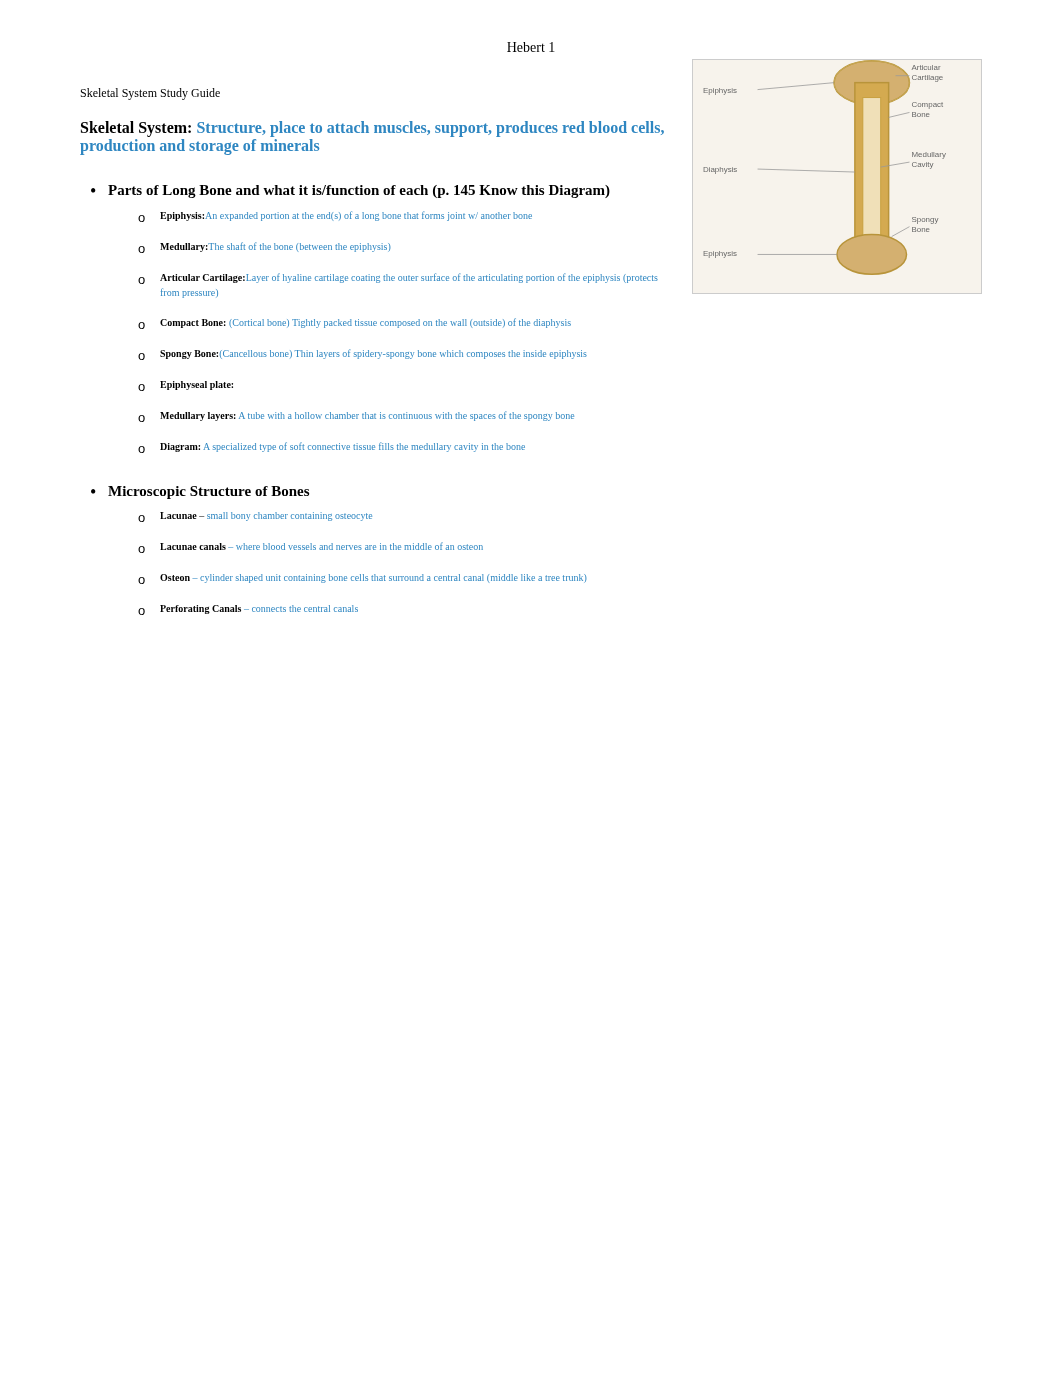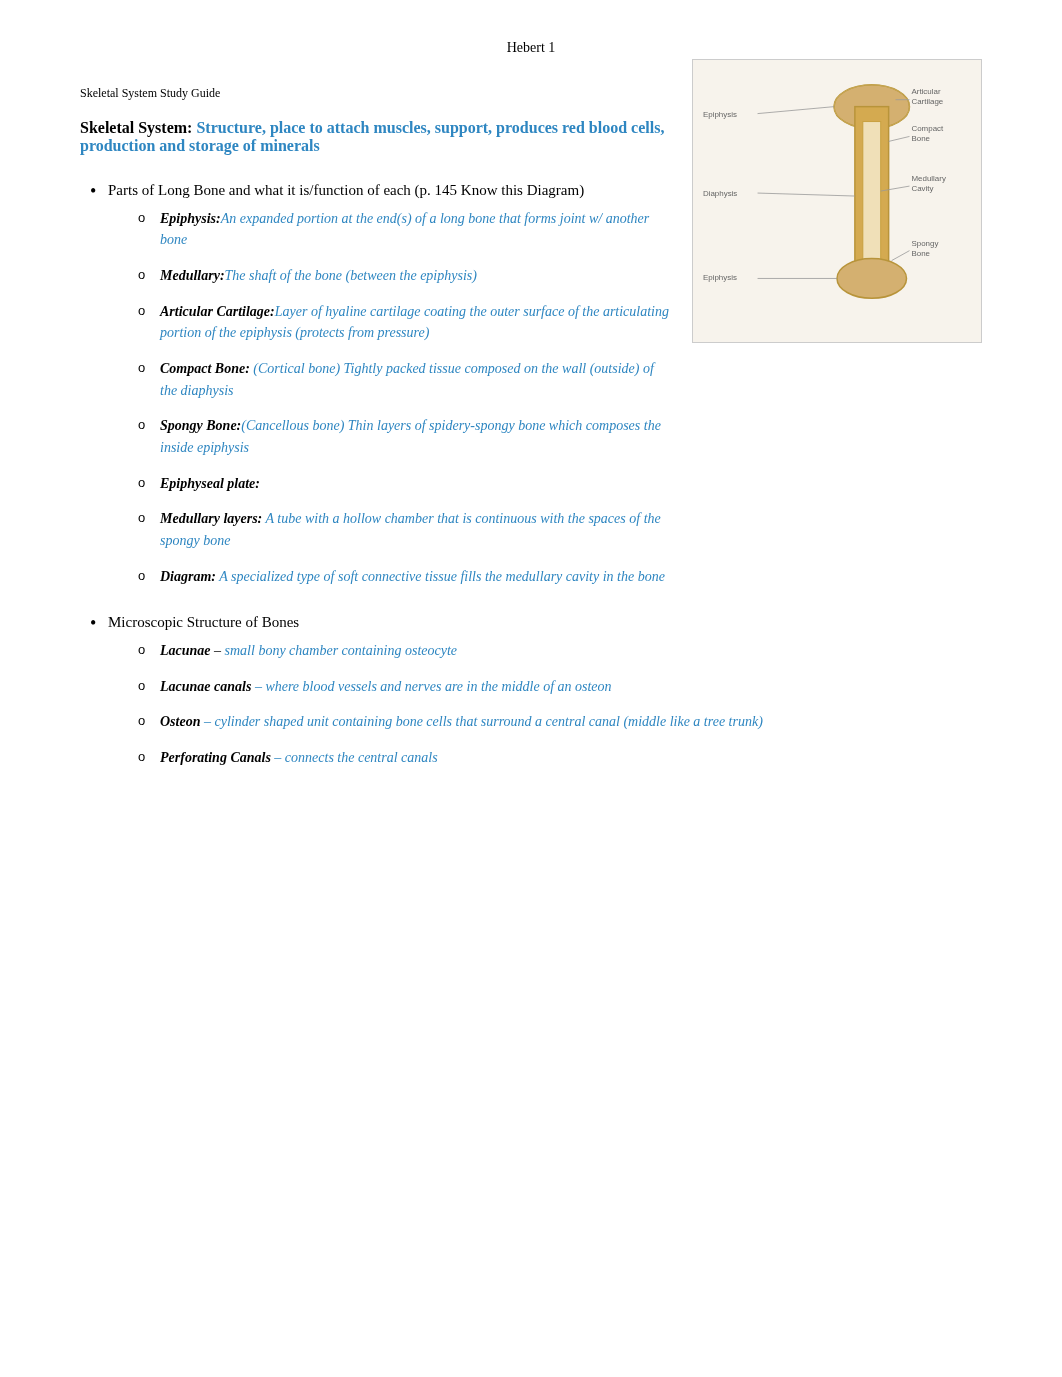--- a/index.html
+++ b/index.html
@@ -66,21 +66,21 @@
       line-height: 1.4;
       color: #000;
     }
 
     .main-list-content {
       flex: 1;
     }
 
     .main-list-label {
       font-size: 15px;
-      font-weight: normal;
+      font-weight: bold;
       color: #000;
       line-height: 1.5;
     }
 
     .sub-list {
       list-style: none;
       padding-left: 30px;
       margin-top: 6px;
     }
 
@@ -95,33 +95,32 @@
       min-width: 22px;
       font-size: 13px;
       color: #000;
       padding-top: 2px;
       font-family: Arial, sans-serif;
     }
 
     .sub-content {
       flex: 1;
       line-height: 1.55;
-      font-size: 14px;
-      font-style: italic;
+      font-size: 10px;
     }
 
     .sub-label-bold {
       font-weight: bold;
       color: #000;
     }
 
     .bone-diagram {
       float: right;
       width: 290px;
-      height: 284px;
+      height: 235px;
       margin-left: 20px;
       margin-top: -120px;
       background: linear-gradient(135deg, #f5f0e8 0%, #ede0c0 50%, #d4b896 100%);
       border: 1px solid #ccc;
       position: relative;
       overflow: hidden;
     }
 
     .bone-diagram-inner {
       width: 100%;

